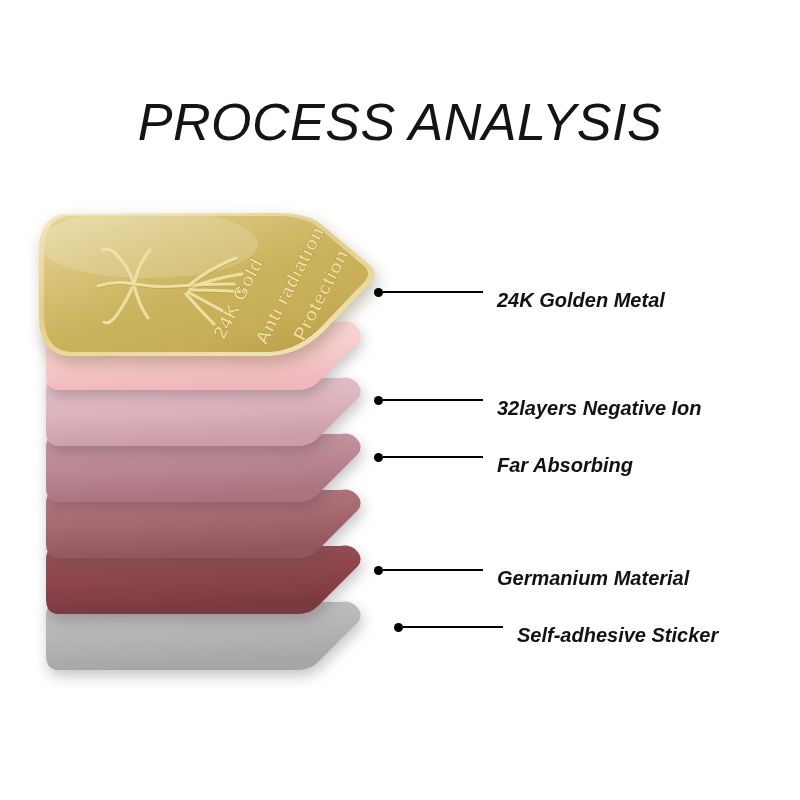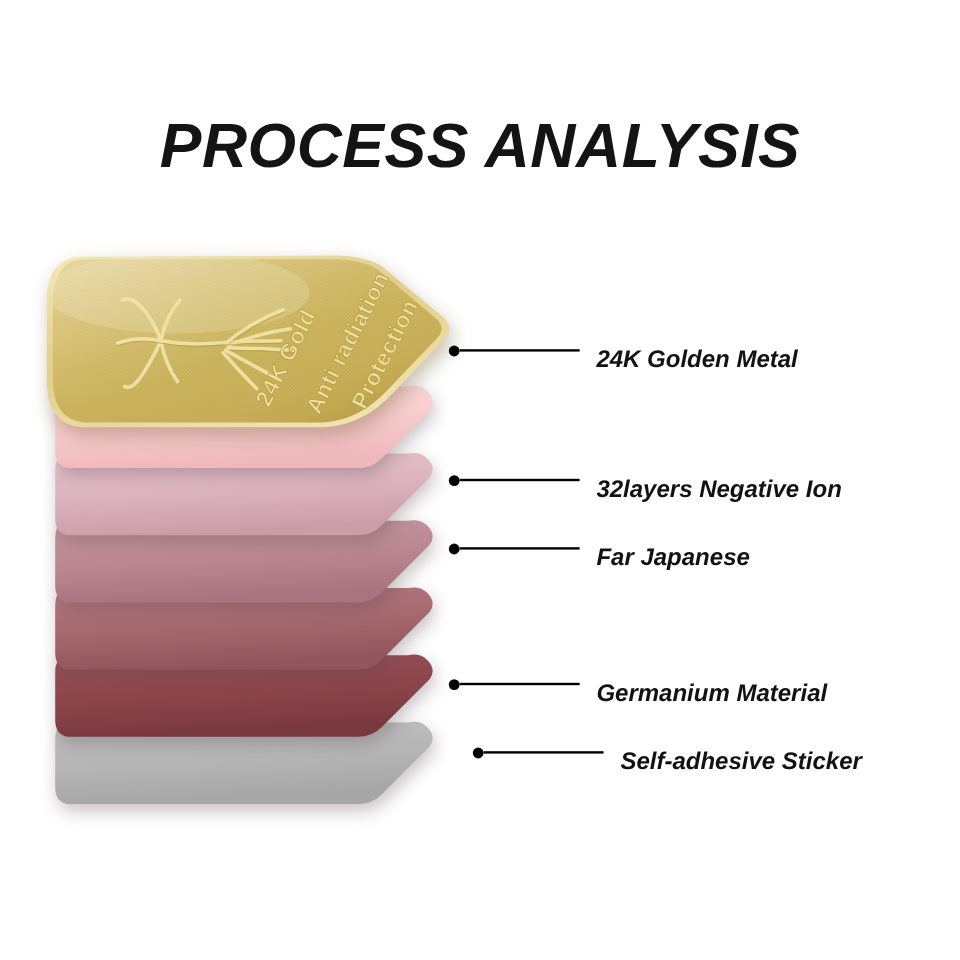--- a/index.html
+++ b/index.html
@@ -21,21 +21,21 @@
 
   
   #page-title {
     position: absolute;
     left: 0;
     top: 92px;
     width: 800px;
     text-align: center;
     font-family: "Liberation Sans", sans-serif;
     font-style: italic;
-    font-weight: 700;
+    font-weight: 400;
     font-size: 52px;
     letter-spacing: 0.5px;
     color: #141414;
     white-space: nowrap;
   }
 
   
   #layer-stack {
     position: absolute;
     left: 0;
@@ -266,21 +266,21 @@
 
     <div class="callout-row" style="left:374px; top:385px;">
       <span class="callout-dot"></span>
       <span class="callout-line" style="width:100px;"></span>
       <span class="callout-label">32layers Negative Ion</span>
     </div>
 
     <div class="callout-row" style="left:374px; top:442px;">
       <span class="callout-dot"></span>
       <span class="callout-line" style="width:100px;"></span>
-      <span class="callout-label">Far Japanese</span>
+      <span class="callout-label">Far Absorbing</span>
     </div>
 
 
     <div class="callout-row" style="left:374px; top:555px;">
       <span class="callout-dot"></span>
       <span class="callout-line" style="width:100px;"></span>
       <span class="callout-label">Germanium Material</span>
     </div>
 
     <div class="callout-row" style="left:394px; top:612px;align-items:center;">

